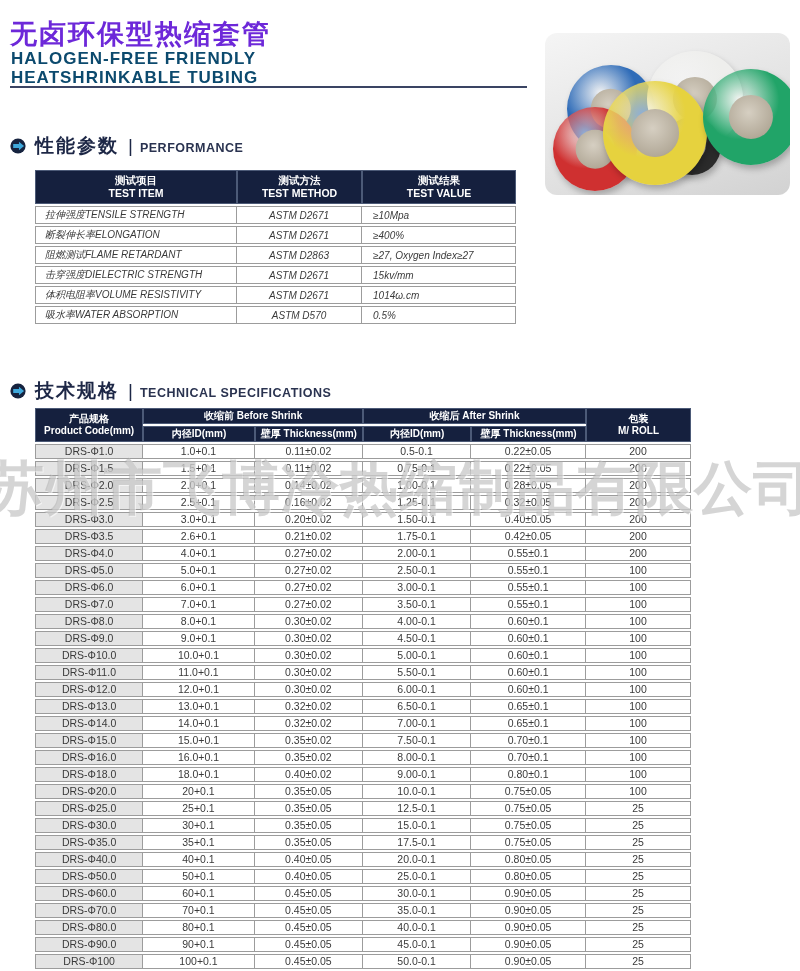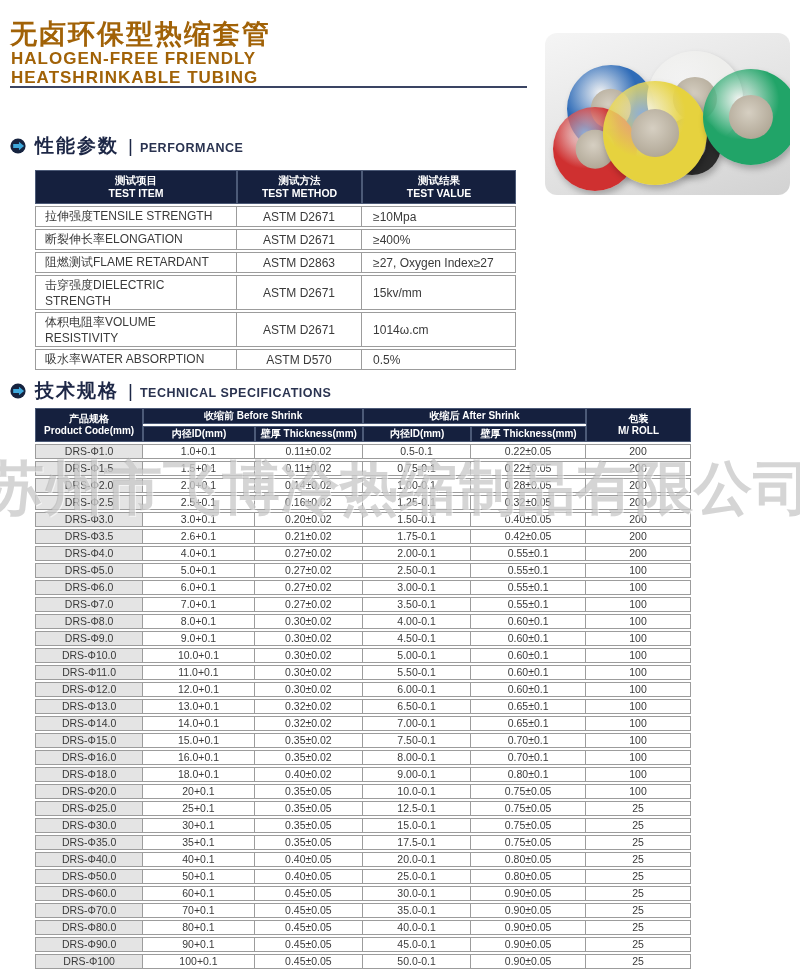--- a/index.html
+++ b/index.html
@@ -2,23 +2,23 @@
 <html><head>
 <meta charset="utf-8">
 <style>
   * { margin:0; padding:0; box-sizing:border-box; }
   html,body { background:#fff; }
   body { font-family:"Liberation Sans","DejaVu Sans",sans-serif; color:#3a3a3a; }
   .page { position:relative; width:800px; height:971px; background:#fff; overflow:hidden; }
 
   
   .page-title { position:absolute; left:10px; top:16px; font-size:27px; font-weight:bold;
-    color:#a16207; letter-spacing:2px; }
+    color:#6d28d9; letter-spacing:2px; }
   .subtitle { position:absolute; left:11px; top:49px; font-size:17px; font-weight:bold;
-    color:#a16207; letter-spacing:1px; line-height:19px; }
+    color:#0c4a6e; letter-spacing:1px; line-height:19px; }
   .title-rule { position:absolute; left:10px; top:86px; width:517px; height:2px; background:#3a4463; }
 
   .product-photo { position:absolute; left:545px; top:33px; width:245px; height:162px;
     border-radius:12px; background:linear-gradient(160deg,#f5f5f5 0%,#e3e3e3 55%,#d2d2d2 100%);
     overflow:hidden; }
   .roll { position:absolute; border-radius:50%; box-shadow:2px 4px 6px rgba(0,0,0,.25); }
   .roll .core { position:absolute; left:50%; top:50%; width:46%; height:46%;
     transform:translate(-50%,-50%); border-radius:50%;
     background:radial-gradient(circle at 45% 40%, #d6cfc2 0%, #b3aa99 70%, #938a7a 100%); }
   .roll.blue   { left:22px;  top:32px;  width:88px;  height:88px; }
@@ -40,21 +40,21 @@
   
   table { border-collapse:separate; border-spacing:0 2px; }
   th { background:#15203e; color:#fff; font-weight:bold; border:1px solid #4c5a77; }
   td { background:#fff; border-top:1px solid #9c9c9c; border-bottom:1px solid #9c9c9c;
        border-right:1px solid #9c9c9c; }
   td:first-child { border-left:1px solid #9c9c9c; }
 
   
   .perf-table { position:absolute; left:35px; top:168px; width:481px; }
   .perf-table th { font-size:10.5px; line-height:13px; padding:3px 12px; }
-  .perf-table td { height:14px; font-size:12px; padding:1px 21px; }
+  .perf-table td { height:14px; font-size:10px; padding:1px 21px;font-style:italic; }
   .perf-table td.c0 { text-align:left; padding-left:9px; }
   .perf-table td.c1 { text-align:center; }
   .perf-table td.c2 { text-align:left; padding-left:11px; }
 
   
   .spec-table { position:absolute; left:35px; top:406px; width:656px; }
   .spec-table th { font-size:10px; line-height:12px; padding:1px 2px; }
   .spec-table td { height:9px; font-size:10.5px; line-height:11px; padding:1px 2px; text-align:center; }
   .spec-table td.c0 { background:#e4e4e4; }
 

